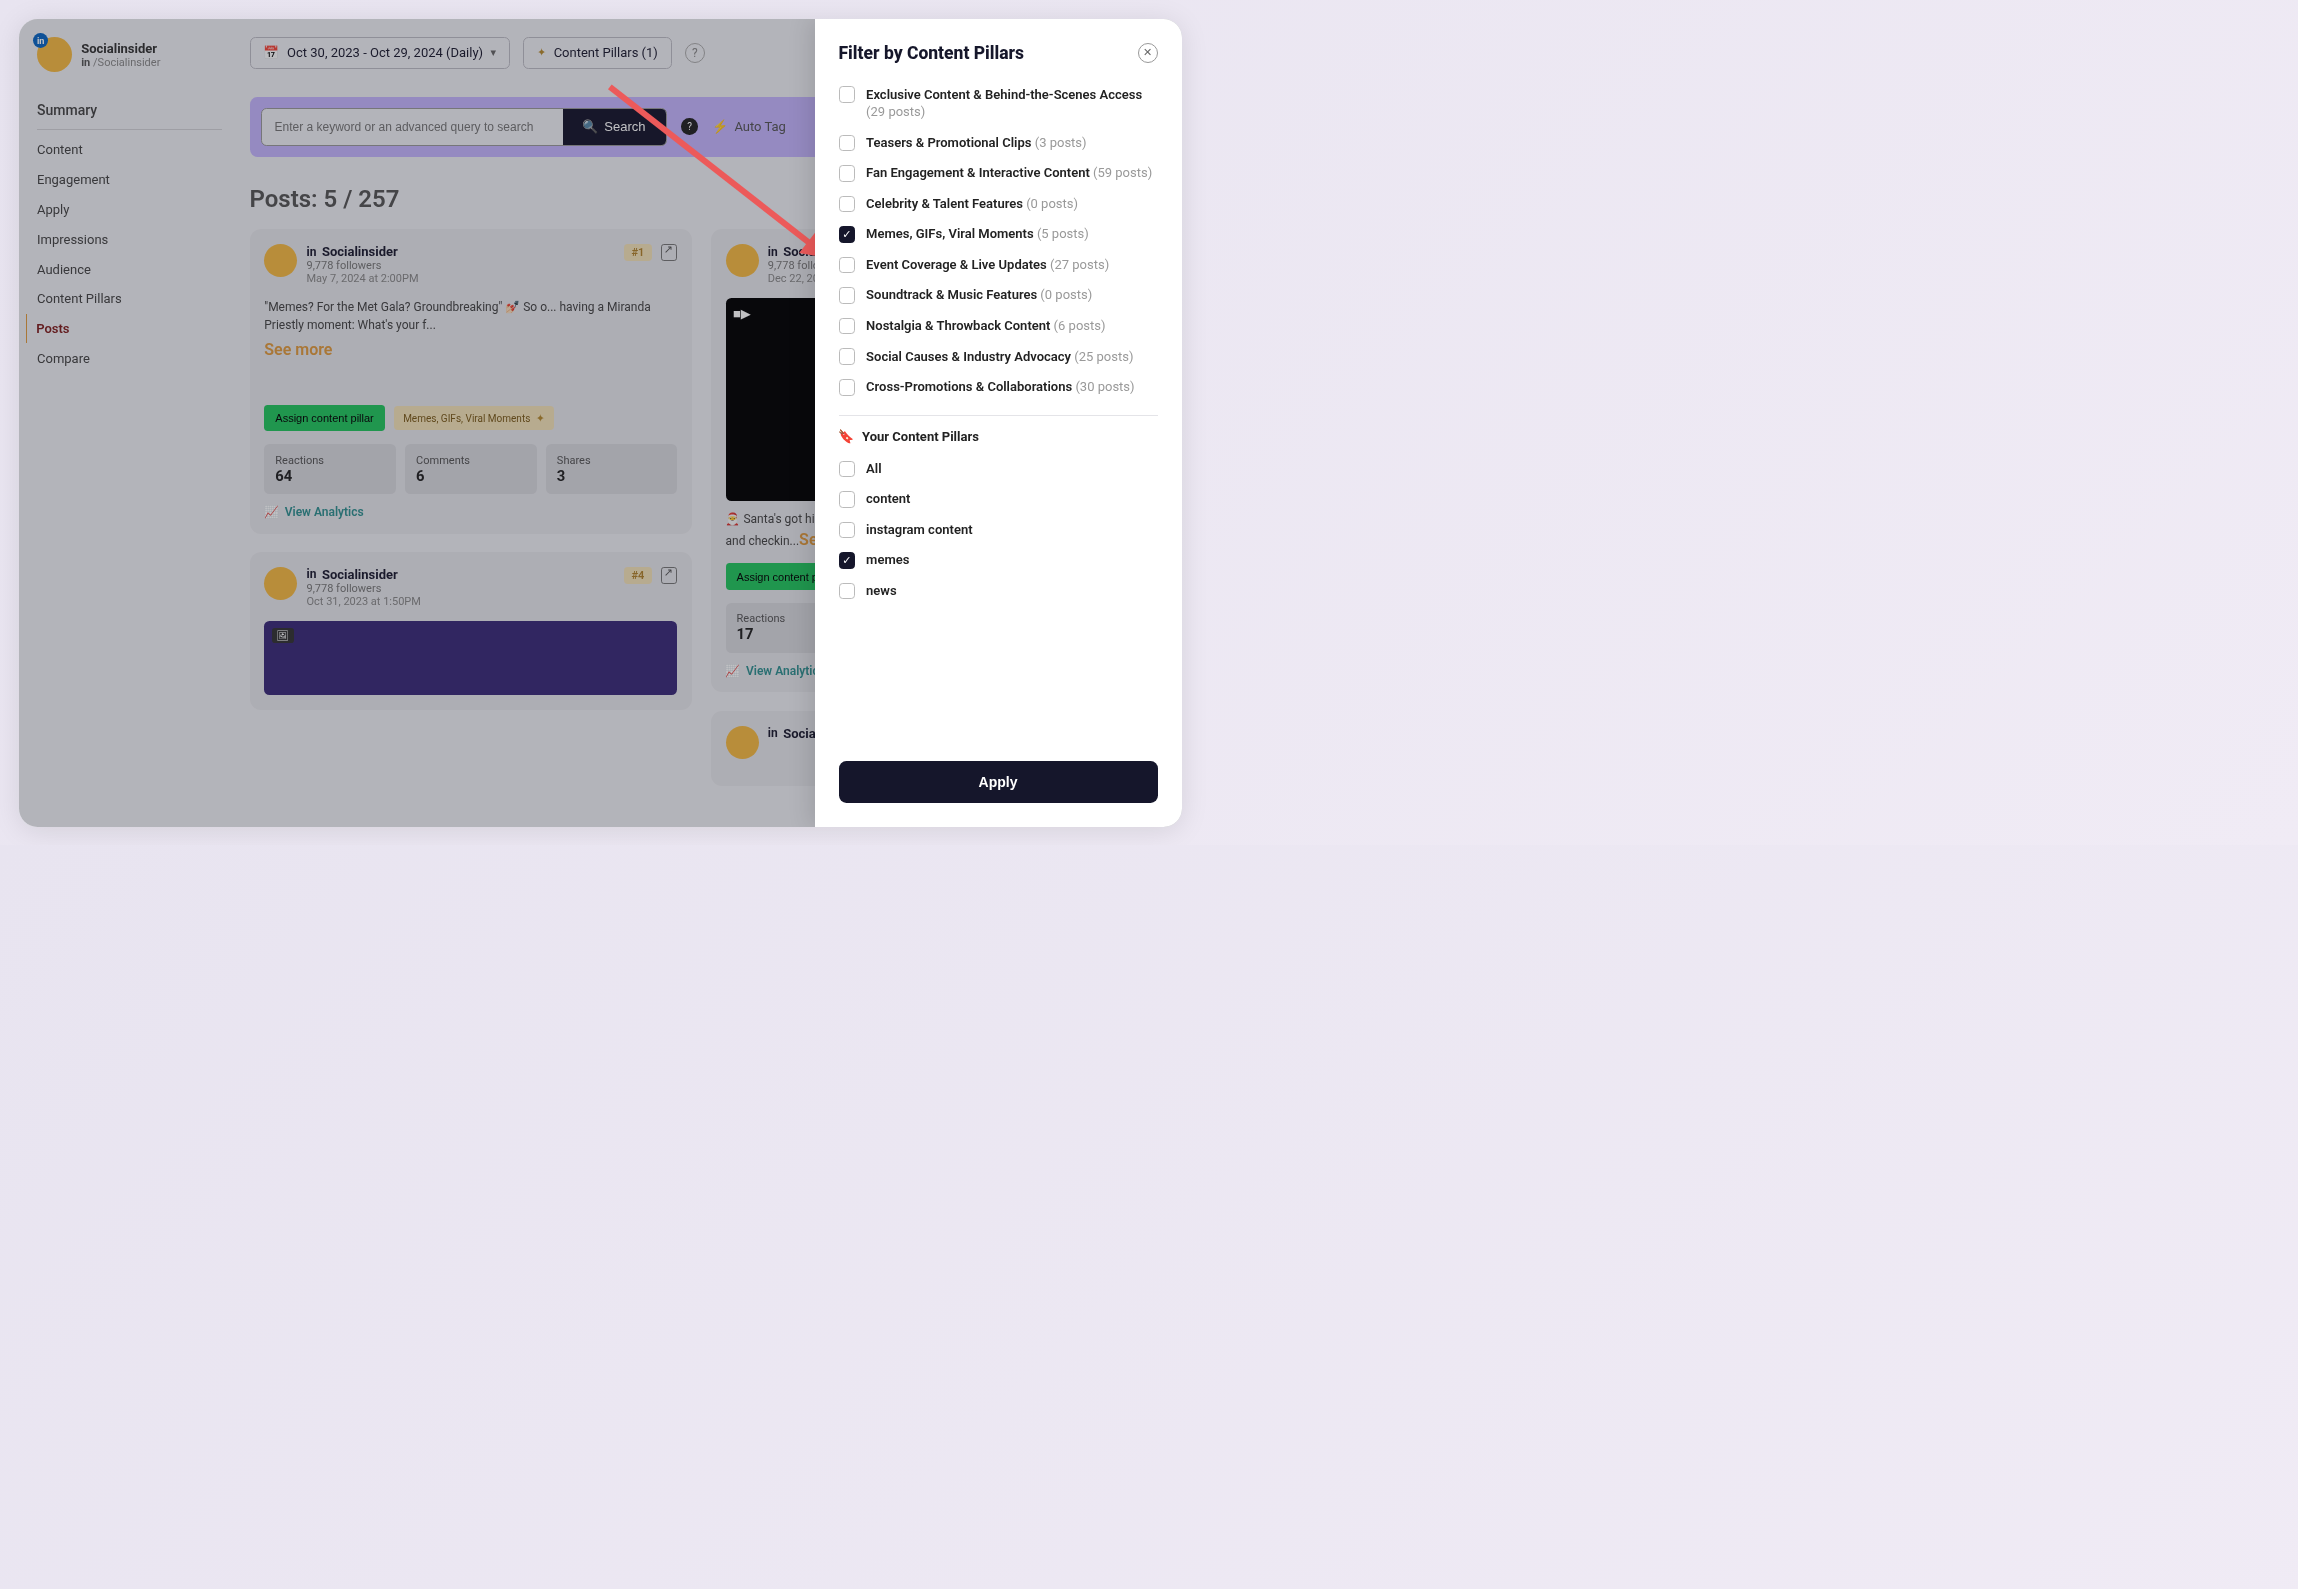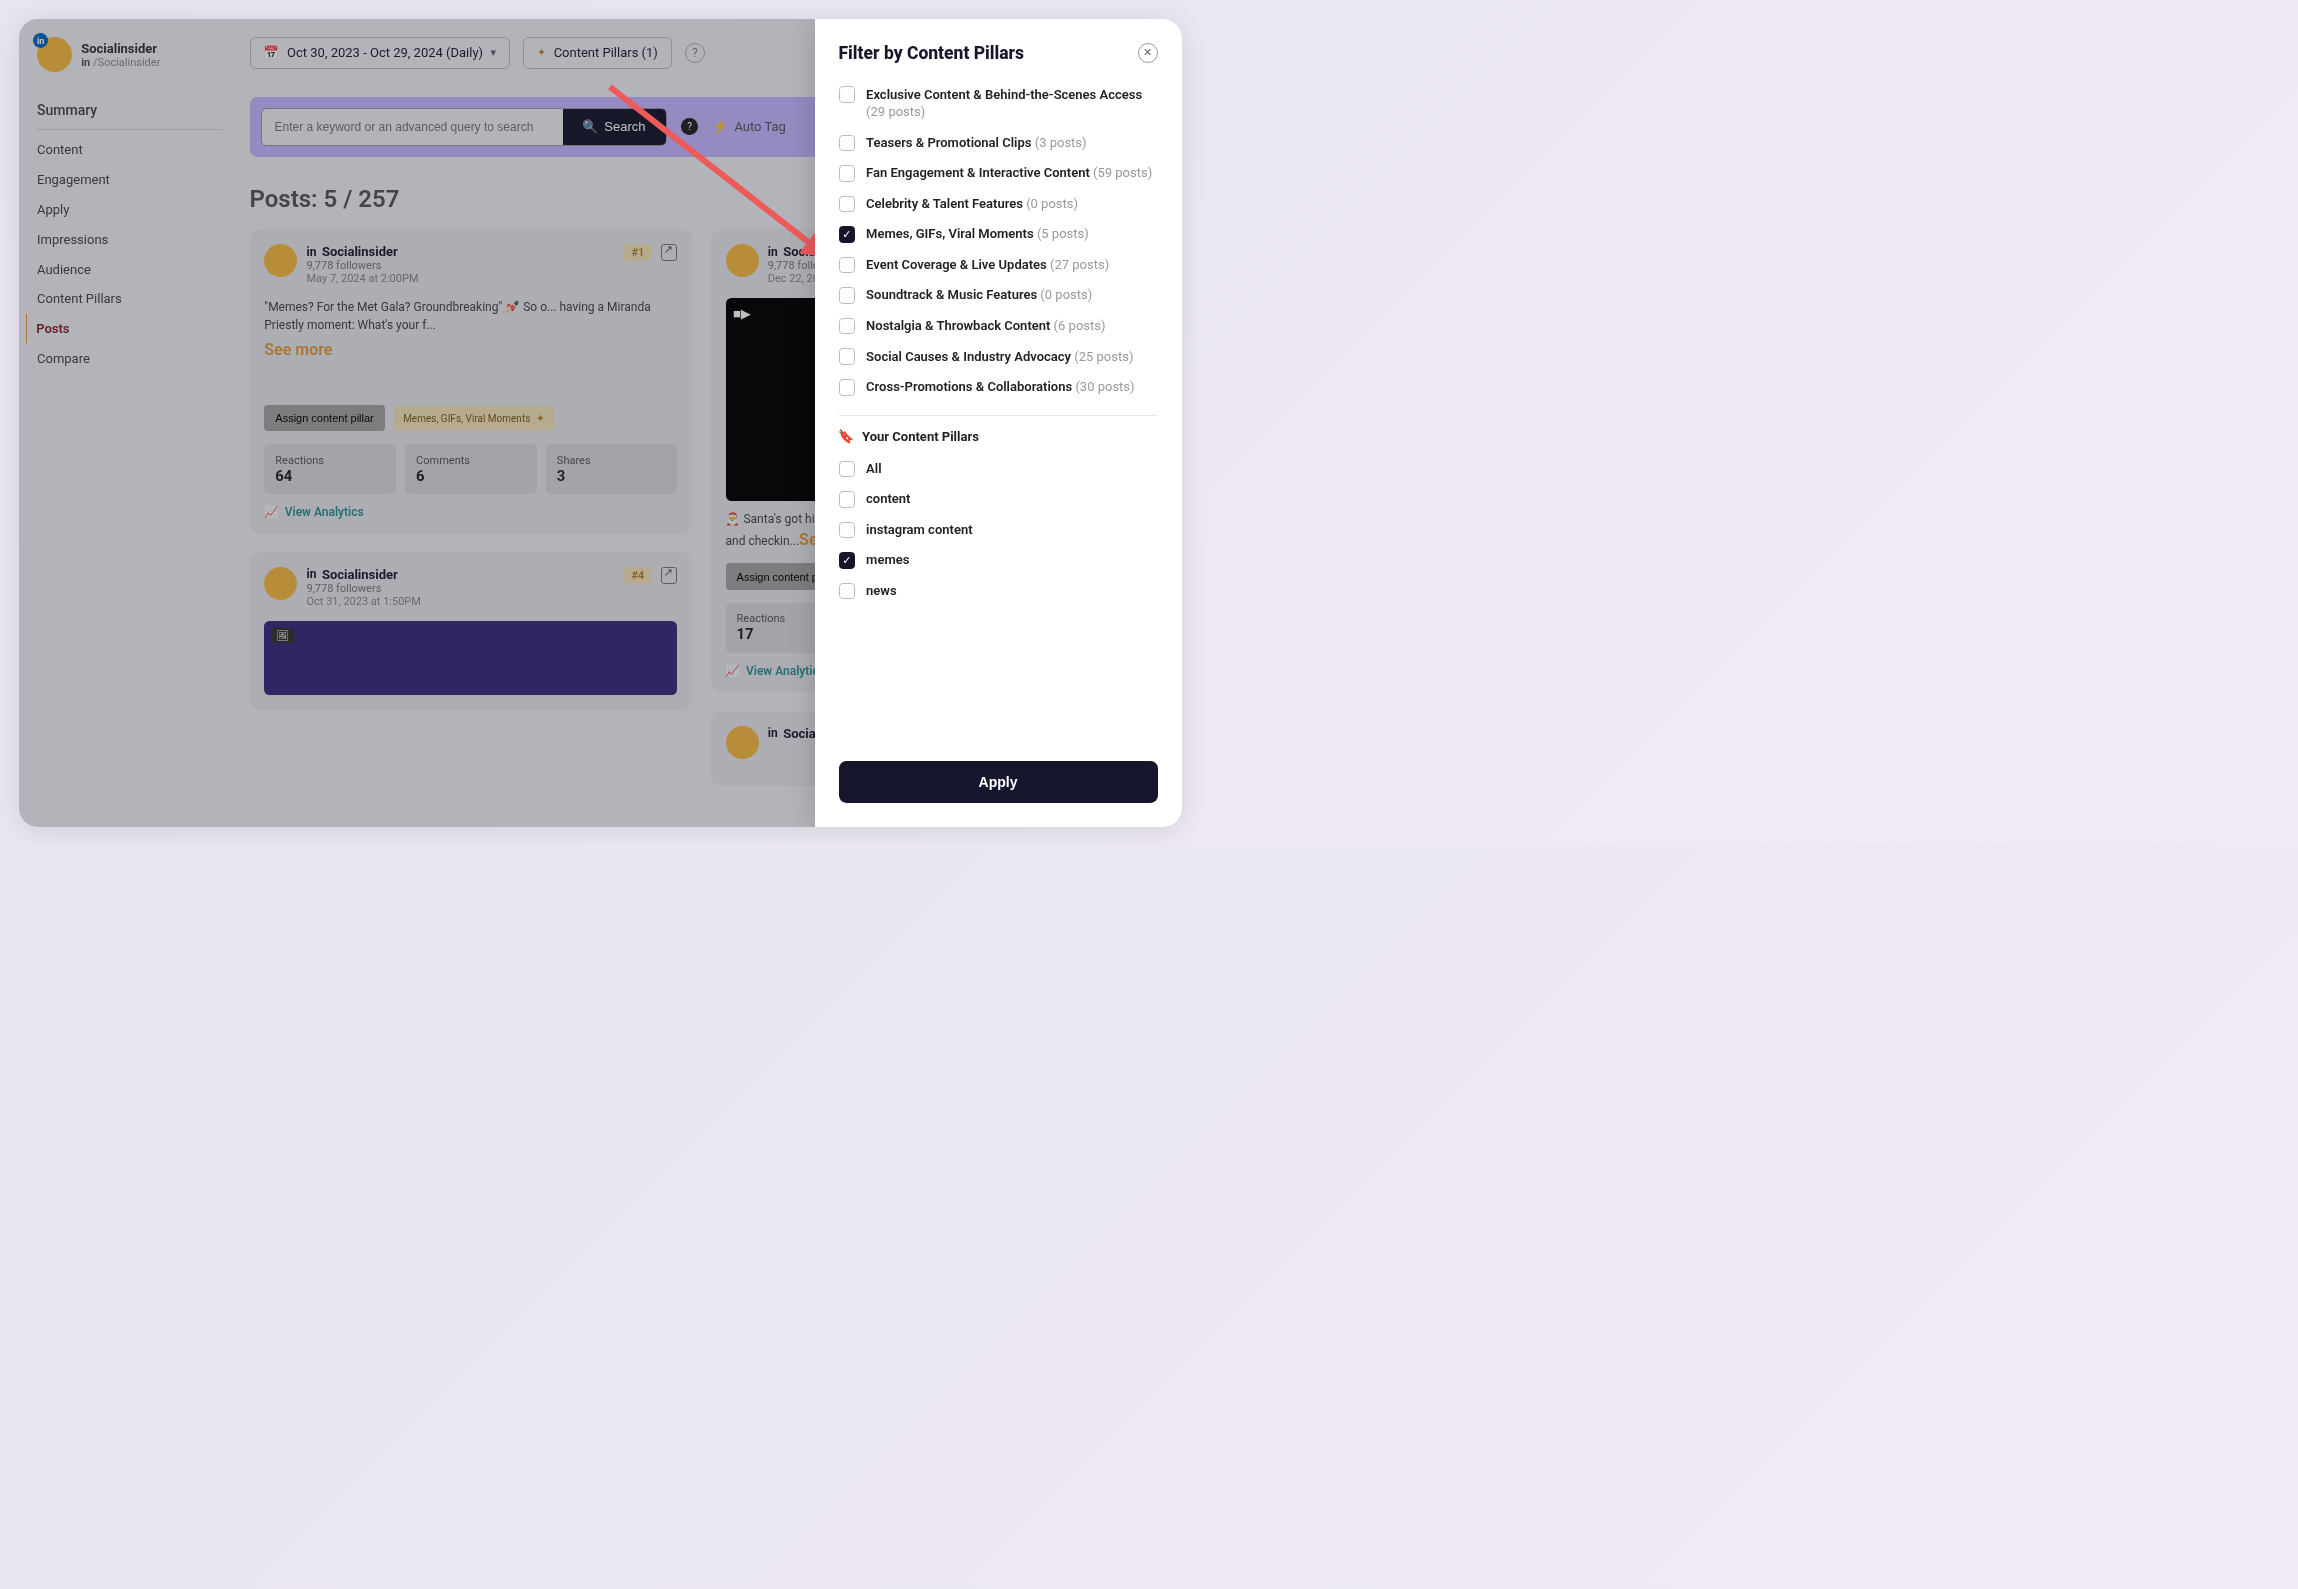--- a/index.html
+++ b/index.html
@@ -132,21 +132,21 @@
 .post-meta .in-label { font-weight:700; font-size:12px;}
 .post-meta .author { font-weight:700; font-size:13px;}
 .post-meta .followers { font-size:11px; color:#777;}
 .post-meta .date { font-size:11px; color:#888;}
 .rank-badge { background:#f3e2b8; color:#b0812a; font-size:11px; padding:1.8px 7.4px; border-radius:3.7px; font-weight:600;}
 .ext-icon { width:16.6px;height:16.6px; border:1.4px solid #777; border-radius:2.8px; position:relative;}
 .ext-icon::after{content:"↗"; position:absolute; top:-1.8px; left:1.8px; font-size:11px; color:#555;}
 .post-copy { font-size:12px; color:#444; line-height:1.5; margin-bottom:5.5px; }
 .see-more { color:#e09a3d; font-weight:600; font-size:16px; cursor:pointer;}
 .pillar-row { display:flex; align-items:center; gap:9.2px; margin:46px 0 13px;}
-.assign-btn { background:#a3a3a3; border:none; padding:7.4px 11px; font-size:11px; border-radius:3.7px;}
+.assign-btn { background:#22c55e; border:none; padding:7.4px 11px; font-size:11px; border-radius:3.7px;}
 .tag-chip { background:#f3e2b8; color:#7a5a18; font-size:10px; padding:5.5px 9.2px; border-radius:3.7px; display:flex;align-items:center;gap:5.5px;}
 .metrics { display:flex; gap:9.2px; margin-bottom:11px;}
 .metric { flex:1; background:#d7d8dd; border-radius:5.5px; padding:9.2px 11px;}
 .metric .label { font-size:11px; color:#555;}
 .metric .value { font-size:14.8px; font-weight:700; color:#222;}
 .view-analytics { color:#2f8f8f; font-size:12px; font-weight:600; display:flex;align-items:center;gap:5.5px;}
 .post-image {
   width:100%; height:203px; background:#000; border-radius:5.5px; margin-bottom:9.2px;
   position:relative; display:flex;align-items:center;justify-content:center;
 }

